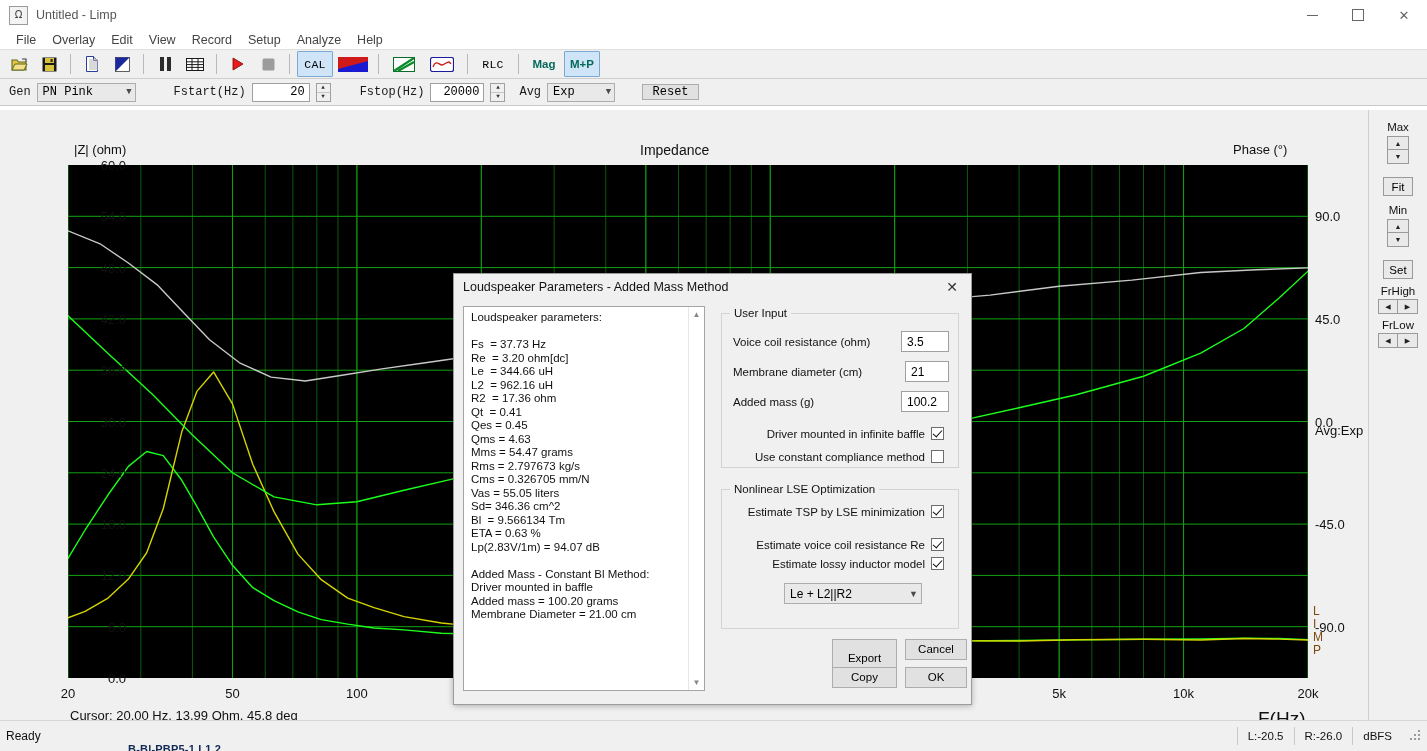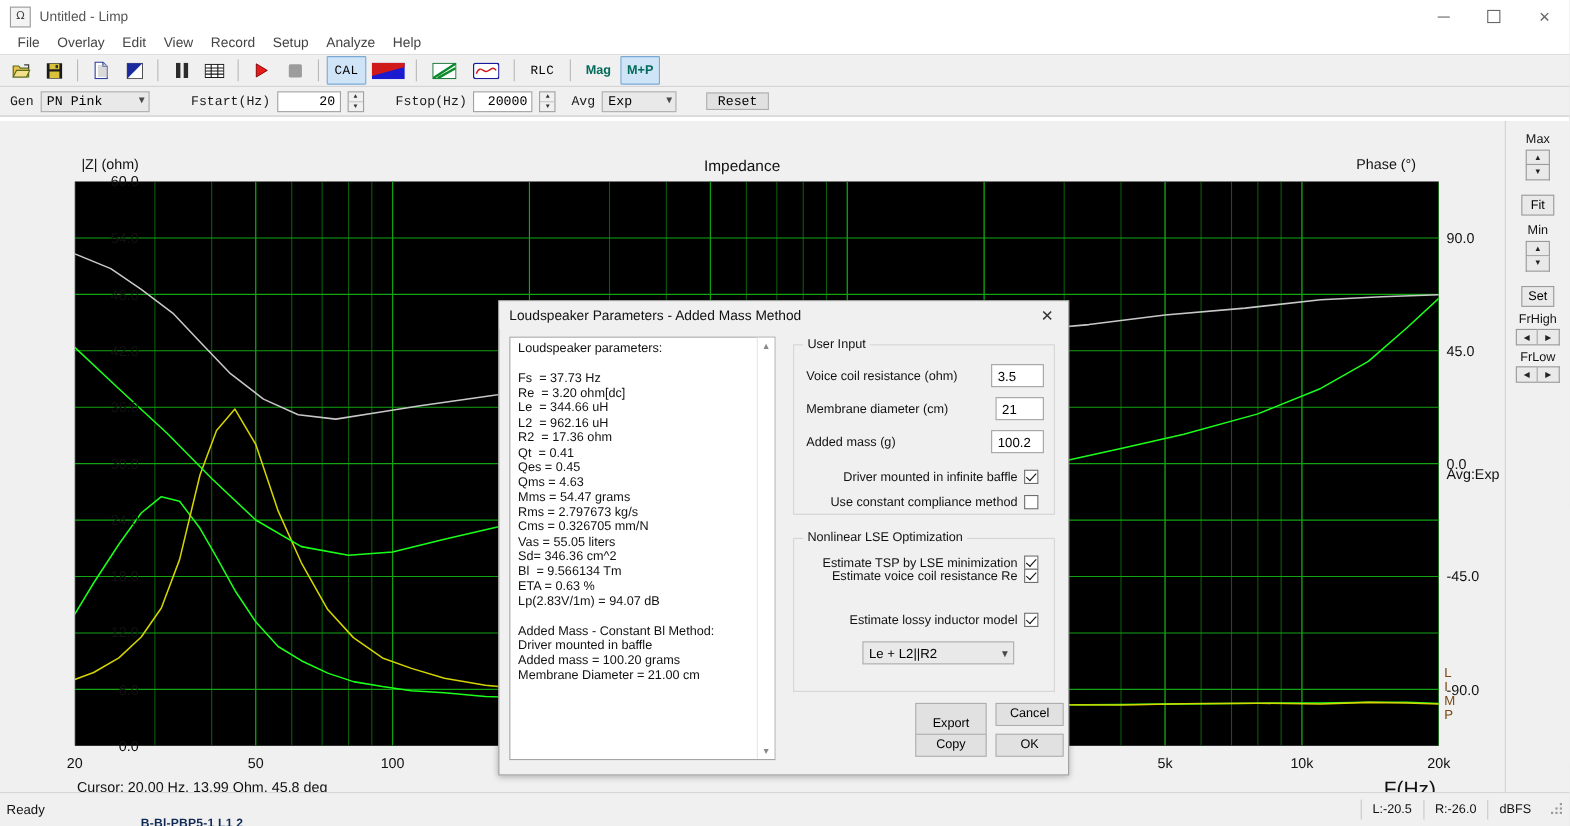--- a/index.html
+++ b/index.html
@@ -33,21 +33,21 @@
     align-items: center; justify-content: center;
     color: #666; font-size: 13px;
   }
   #winbtns { position: absolute; right: 0; top: 0; display: flex; }
   .glyph-min { width: 11px; height: 1px; background: #666; }
   .glyph-max { width: 10px; height: 10px; border: 1px solid #666; }
 
   
   #menubar {
     height: 19px; background: #ffffff;
-    display: flex; padding-left: 8px;
+    display: flex; align-items: center; padding-left: 8px;
   }
   #menubar .mi {
     padding: 2px 8px; font-size: 12.5px; color: #444;
   }
 
   
   #toolbar {
     height: 28px; background: #f0f0f0;
     border-top: 1px solid #dfdfdf; border-bottom: 1px solid #cfcfcf;
     display: flex; align-items: center; padding-left: 5px; gap: 2px;
@@ -580,21 +580,21 @@
           <span class="cb"></span>
         </div>
       </div>
 
       <div class="group" style="left:267px;top:190px;width:238px;height:140px;">
         <div class="group-title">Nonlinear LSE Optimization</div>
         <div class="cbrow" style="right:14px;top:15px;">
           <span class="flab">Estimate TSP by LSE minimization</span>
           <span class="cb on"></span>
         </div>
-        <div class="cbrow" style="right:14px;top:27px;">
+        <div class="cbrow" style="right:14px;top:48px;">
           <span class="flab">Estimate voice coil resistance Re</span>
           <span class="cb on"></span>
         </div>
         <div class="cbrow" style="right:14px;top:67px;">
           <span class="flab">Estimate lossy inductor model</span>
           <span class="cb on"></span>
         </div>
         <div class="combo" style="position:absolute;left:62px;top:93px;width:138px;height:21px;background:#e9e9e9;">
           <span class="cv">Le + L2||R2</span>
           <span class="caret">▼</span>

